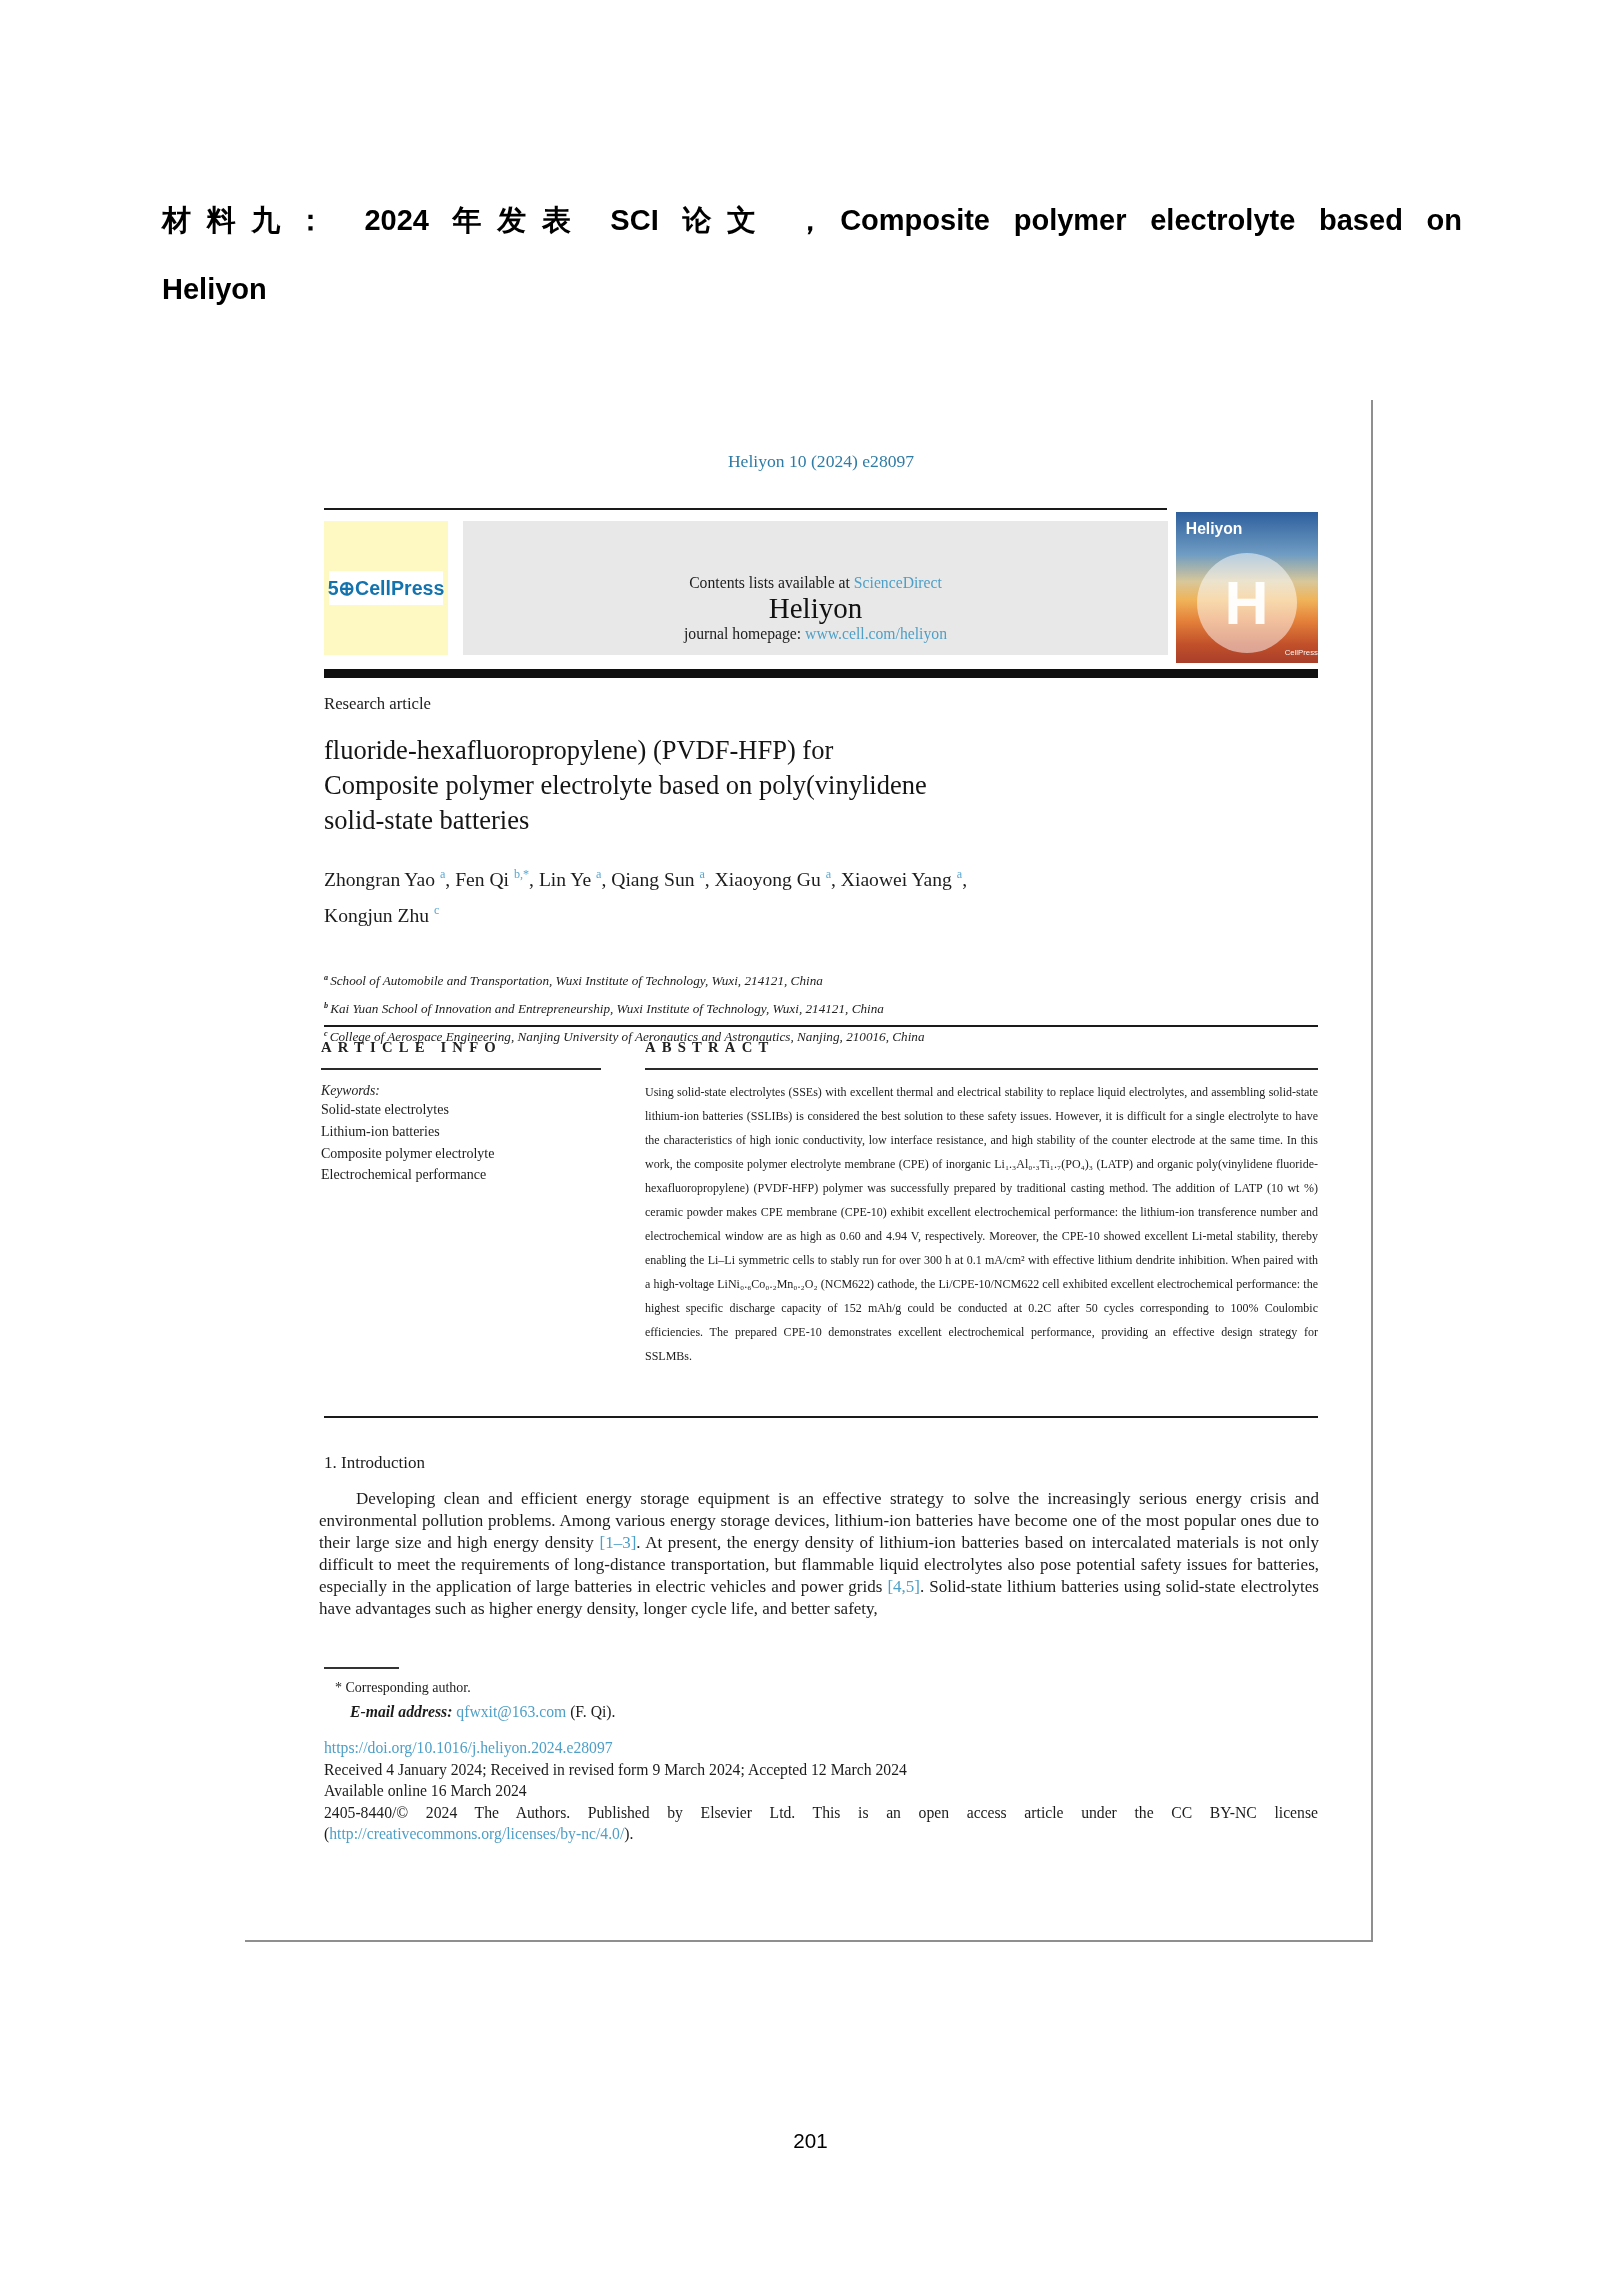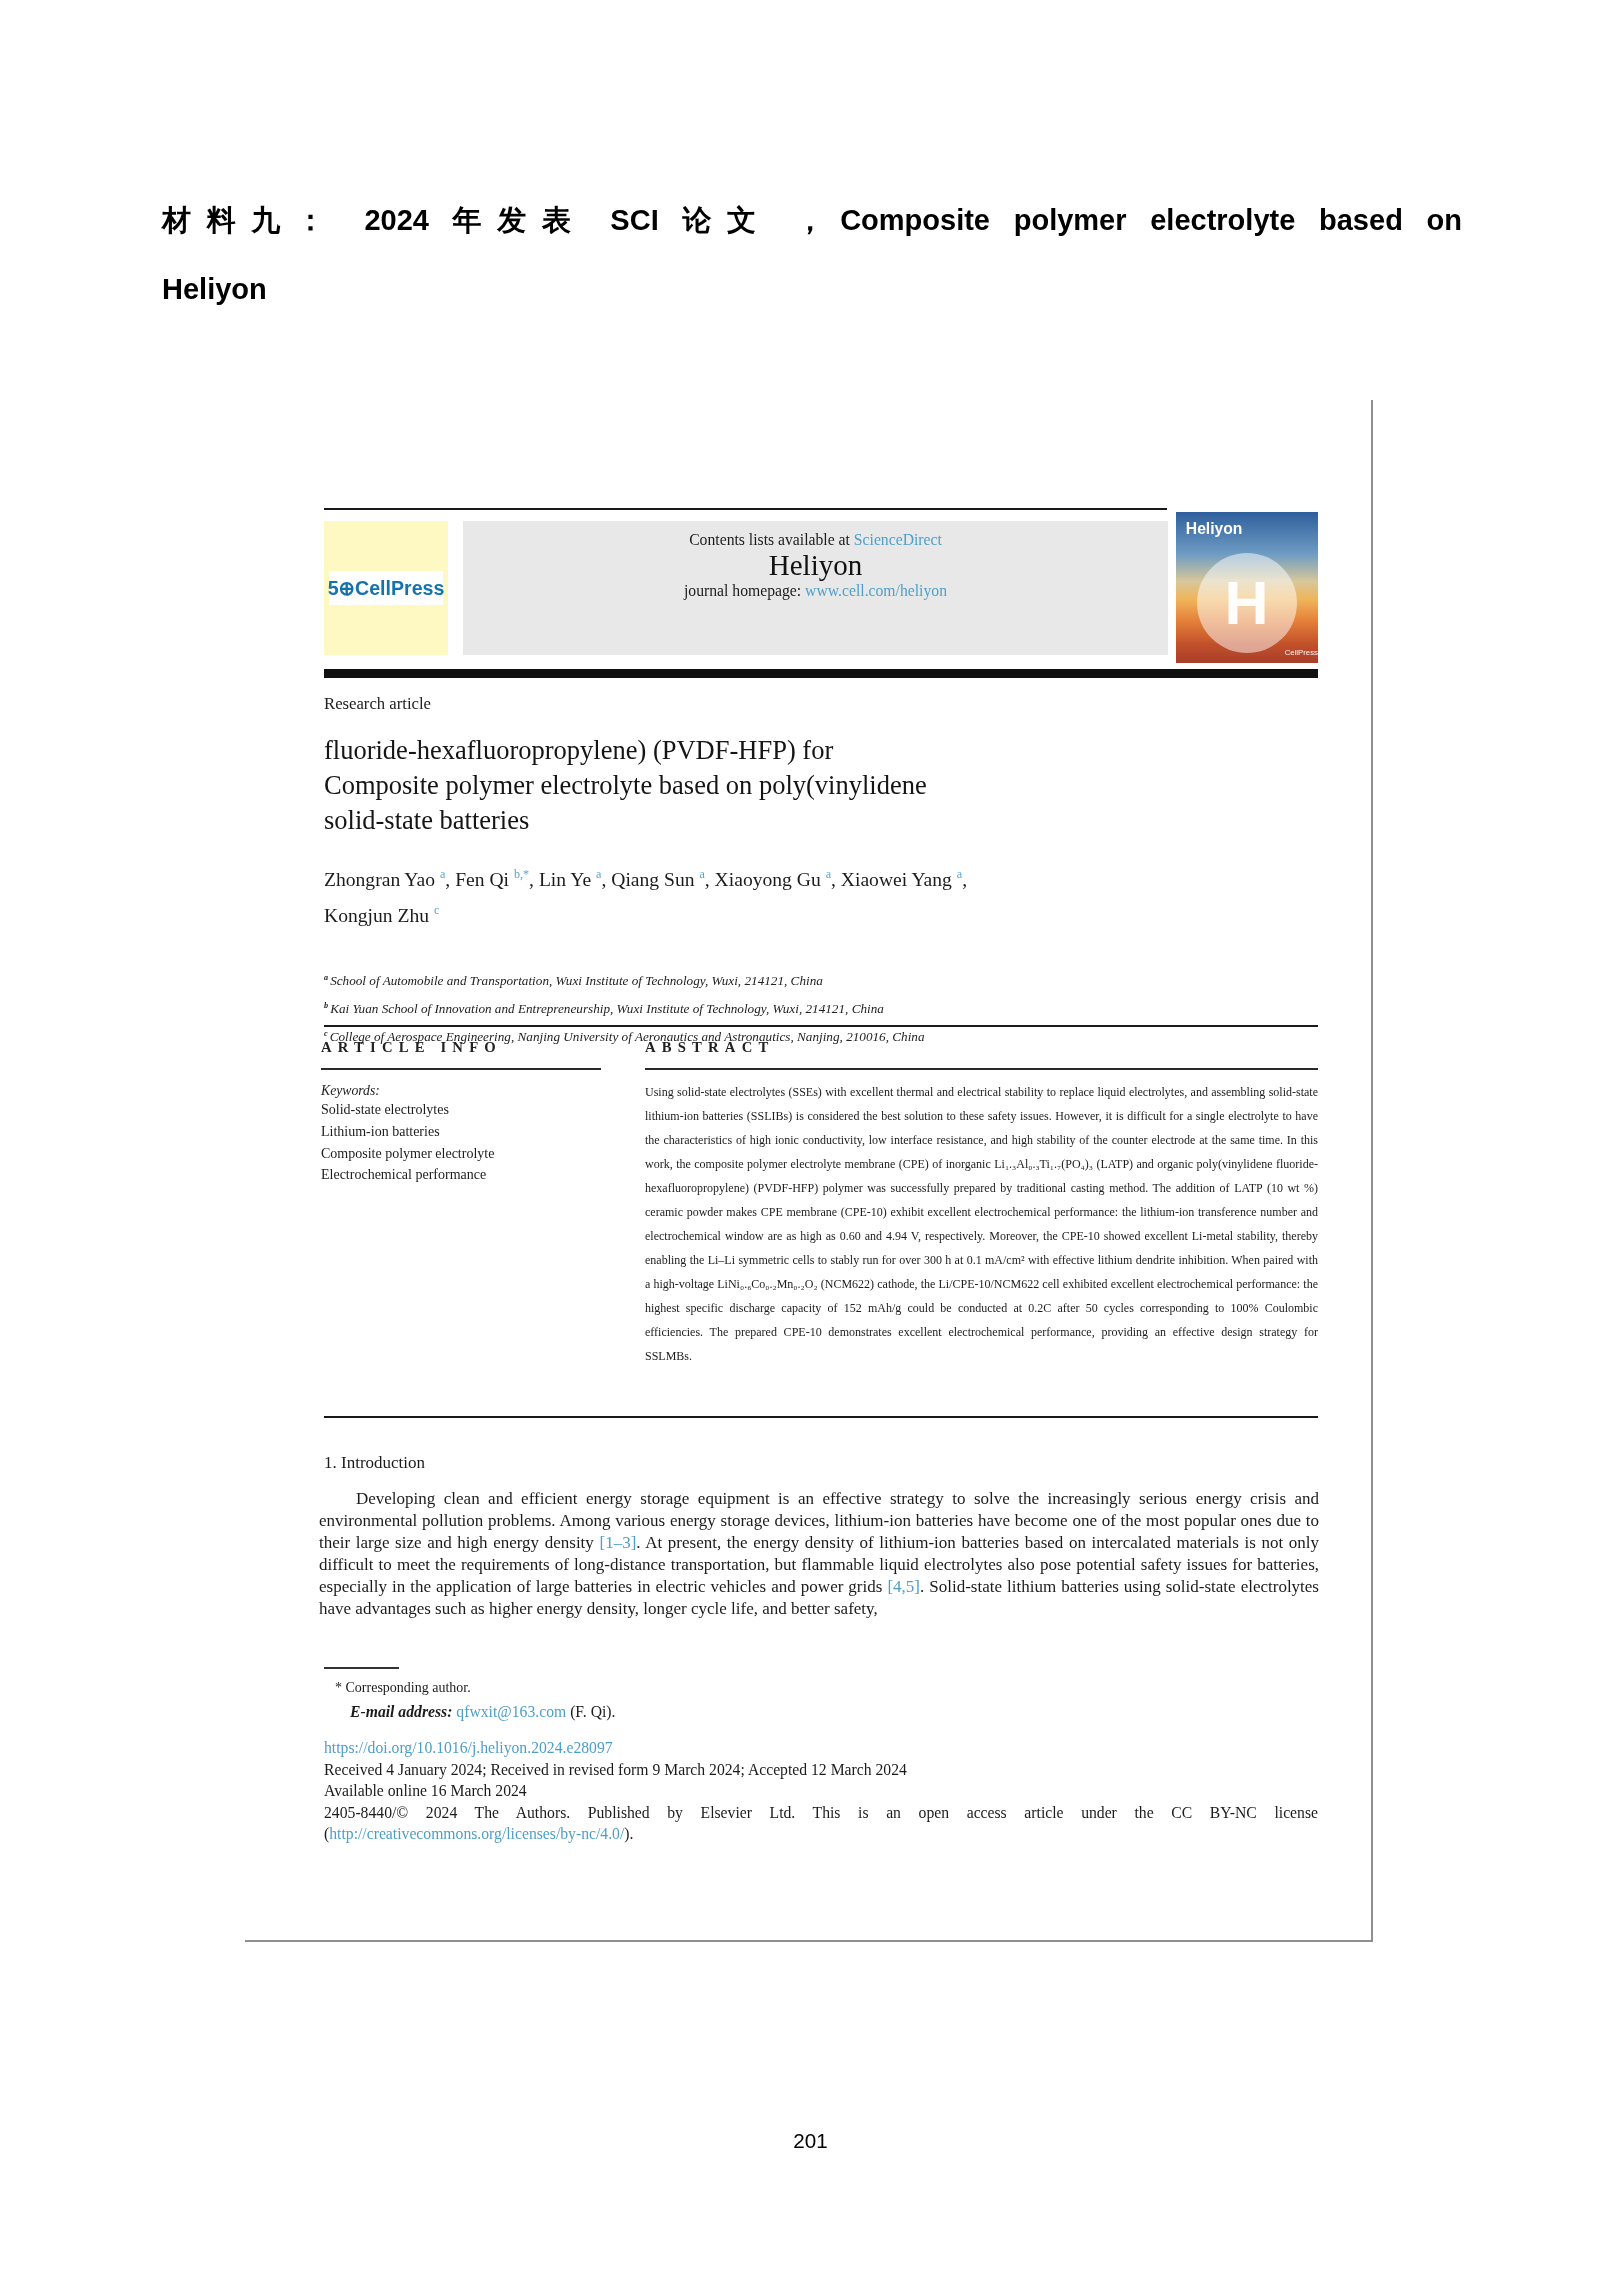--- a/index.html
+++ b/index.html
@@ -22,21 +22,21 @@
   .top-rule { left:79px; top:108px; width:843px; }
   .mid-rule { left:79px; top:625px; width:994px; }
   .abs-rule { left:79px; top:1016px; width:994px; }
 
   .cellpress-logo { left:79px; top:121px; width:124px; height:134px; background:#fef9c3; }
   .cellpress-band { position:absolute; left:4.9px; right:4.9px; top:50px; height:34px; background:#fff;
     display:flex; align-items:center; justify-content:center;
     font-family:"Liberation Sans", sans-serif; font-weight:bold; font-size:19.6px; color:#1373ae; }
 
   .gray-box { left:218px; top:121px; width:705px; height:134px; background:#e8e8e8;
-    display:flex; flex-direction:column; align-items:center; justify-content:flex-start;
+    display:flex; flex-direction:column; align-items:center; justify-content:flex-end;
     padding:9.8px 0 11.8px 0; }
   .contents-line { font-size:15.7px; color:#1c1c1c; }
   .journal-name { font-size:29px; color:#111; }
   .homepage-line { font-size:15.7px; color:#1c1c1c; }
 
   .cover { left:931px; top:112px; width:142px; height:151px; overflow:hidden;
     background:linear-gradient(180deg,#2e5f9d 0%,#6f9cc3 28%,#d8c79a 46%,#f0b45a 58%,#e4813a 72%,#c14f2a 88%,#a83f2a 100%);
     font-family:"Liberation Sans", sans-serif; }
   .cover-title { position:absolute; left:9.8px; top:7.8px; color:#fff; font-weight:bold; font-size:15.7px; }
   .cover-circle { position:absolute; left:20.6px; top:41px; width:100px; height:100px; border-radius:50%;
@@ -81,20 +81,21 @@
 </head>
 <body>
 
 <div class="doc-heading">
   <div class="hline">材料九： 2024 年发表 SCI 论文 ，Composite polymer electrolyte based on</div>
   <div class="hline last">Heliyon</div>
 </div>
 
 <div class="paper-frame">
 
+  <div class="journal-ref">Heliyon 10 (2024) e28097</div>
   <div class="rule top-rule"></div>
 
   <div class="cellpress-logo">
     <div class="cellpress-band">5⊕CellPress</div>
   </div>
 
   <div class="gray-box">
     <div class="contents-line"><span>Contents lists available at </span><span class="lnk">ScienceDirect</span></div>
     <div class="journal-name">Heliyon</div>
     <div class="homepage-line"><span>journal homepage: </span><span class="lnk">www.cell.com/heliyon</span></div>

